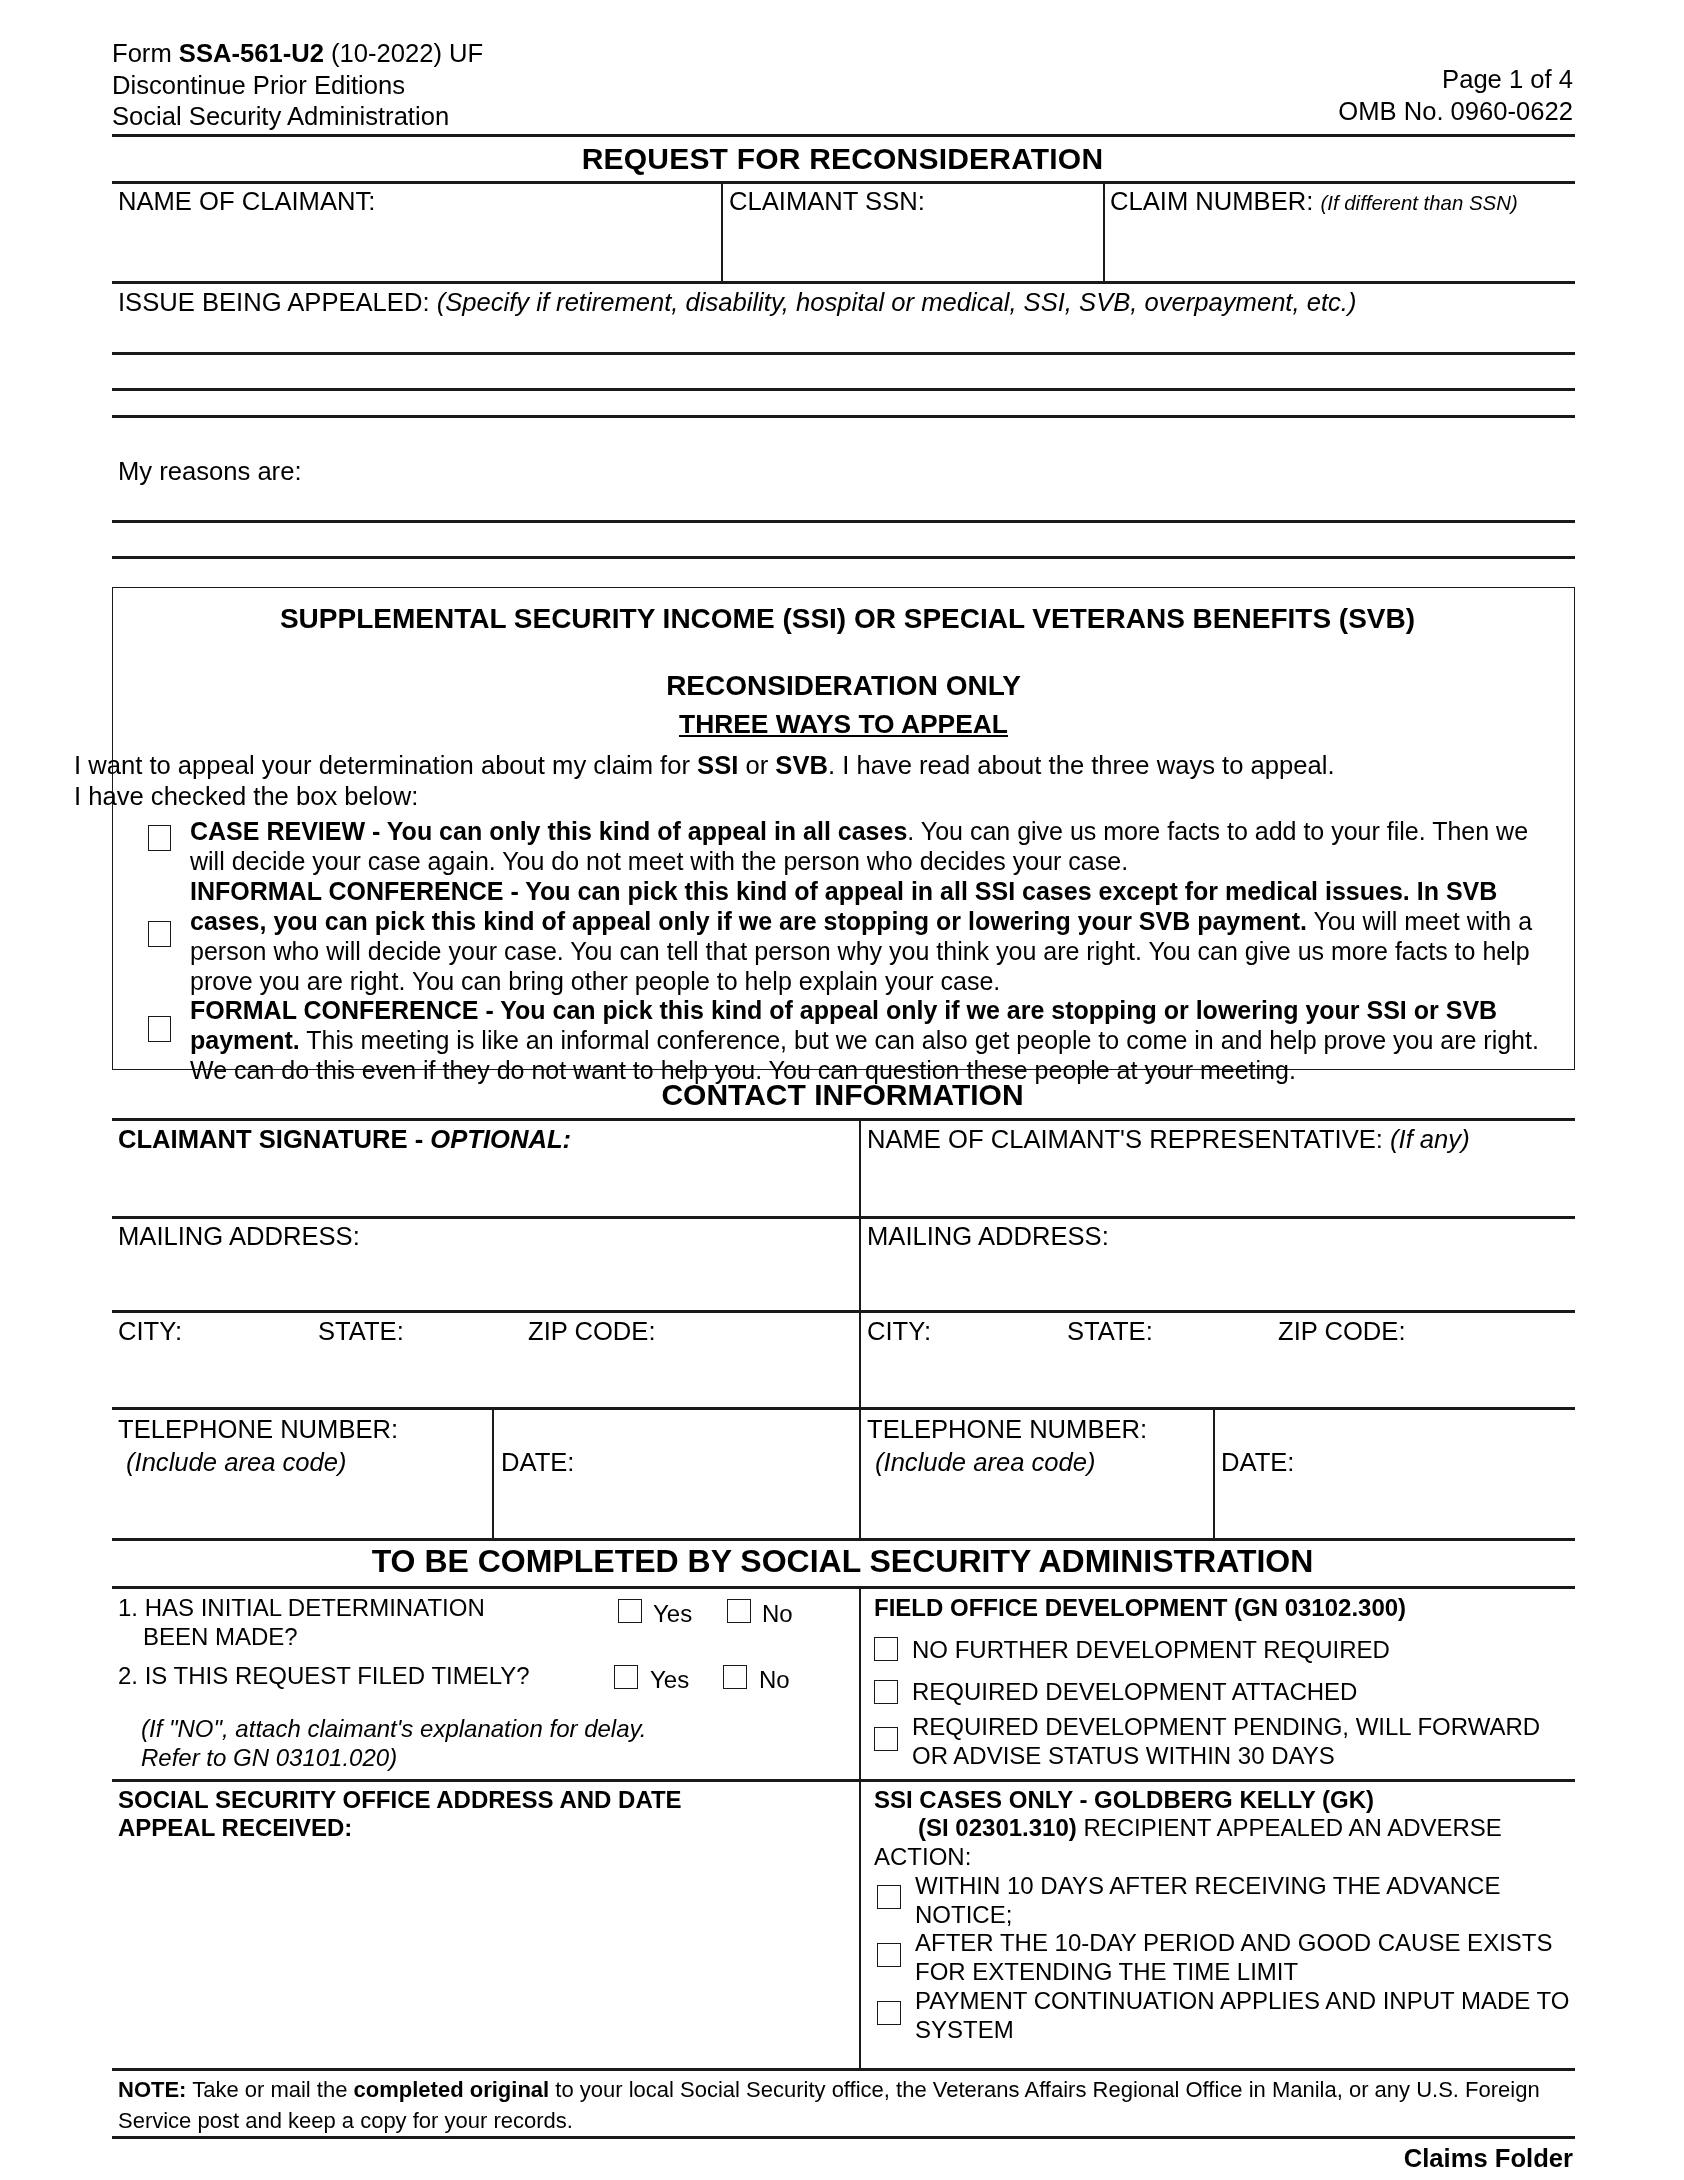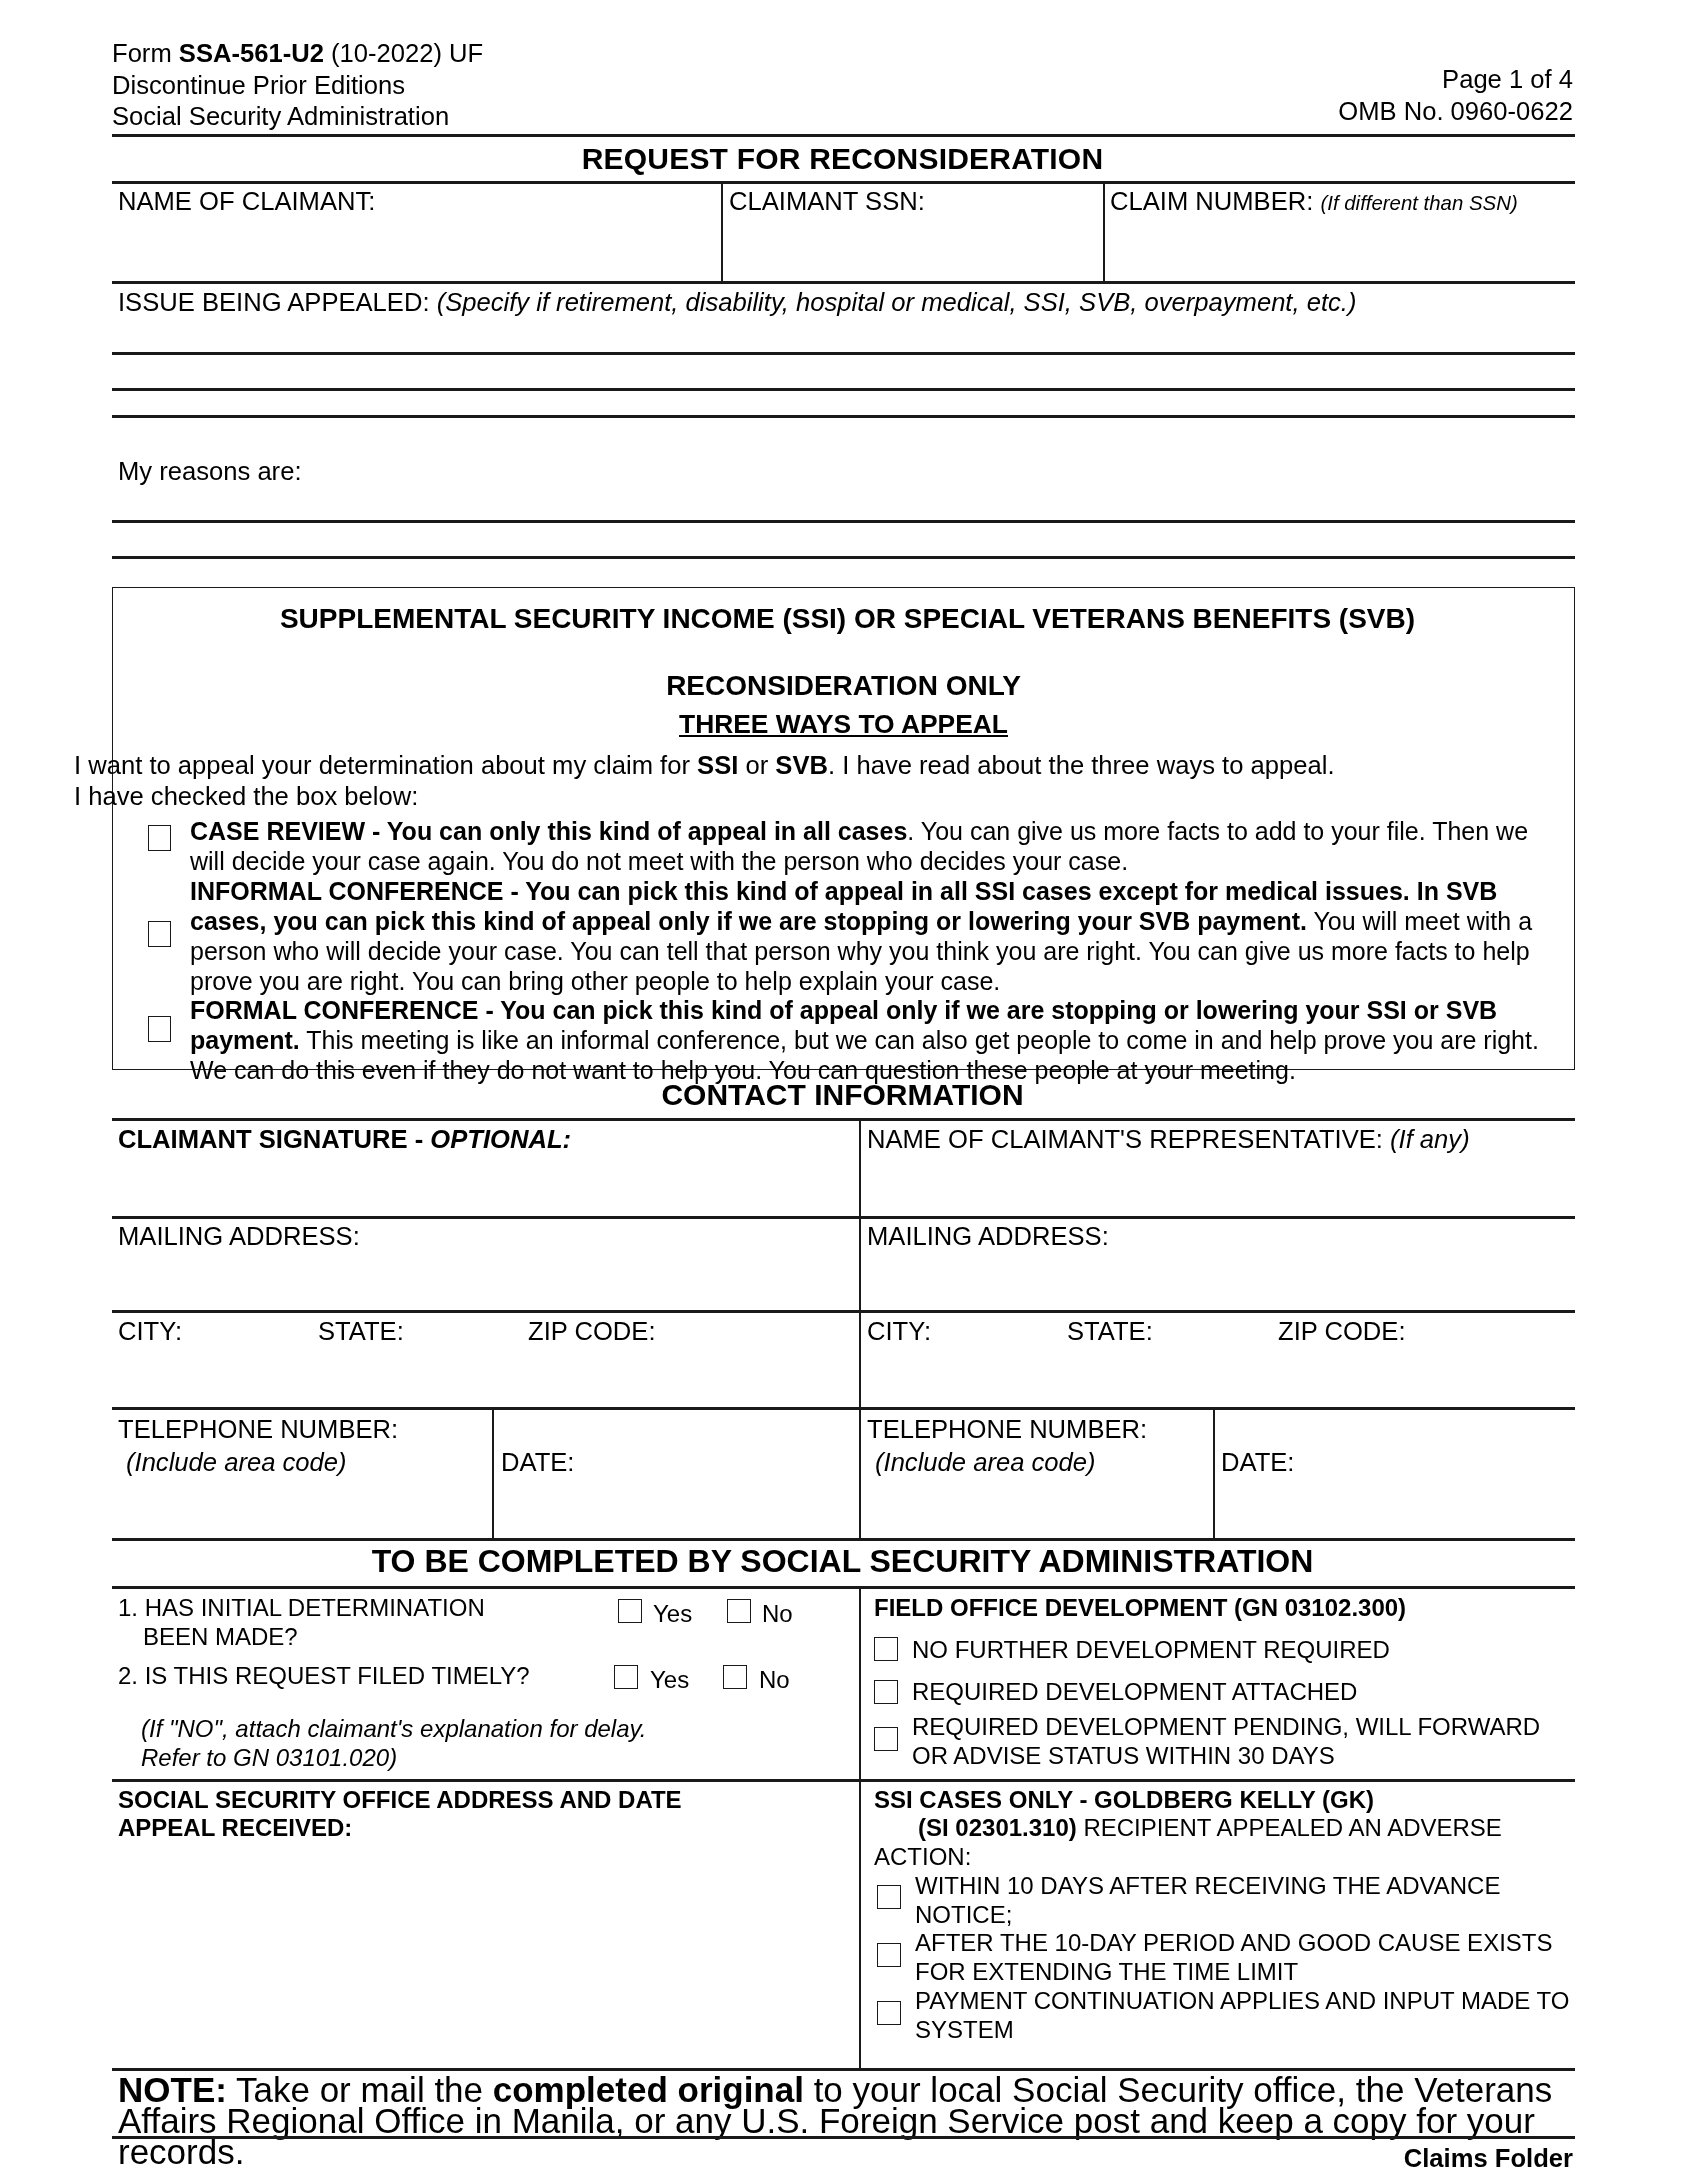--- a/index.html
+++ b/index.html
@@ -72,21 +72,21 @@
 
   
   .lbl {
     position: absolute;
     font-size: 25.6px;
     line-height: 31px;
     white-space: nowrap;
   }
   .lbl-wrap {
     position: absolute;
-    font-size: 35px;
+    font-size: 22px;
     line-height: 31px;
   }
   .small-ital {
     font-size: 20.4px;
     font-style: italic;
   }
 
   
   .ssi-box {
     position: absolute;

